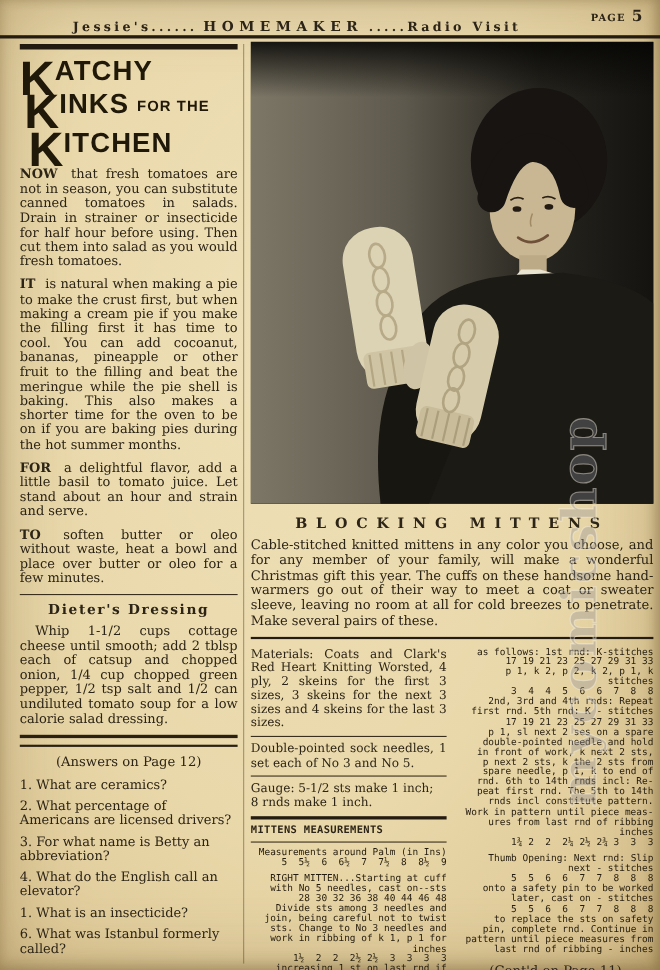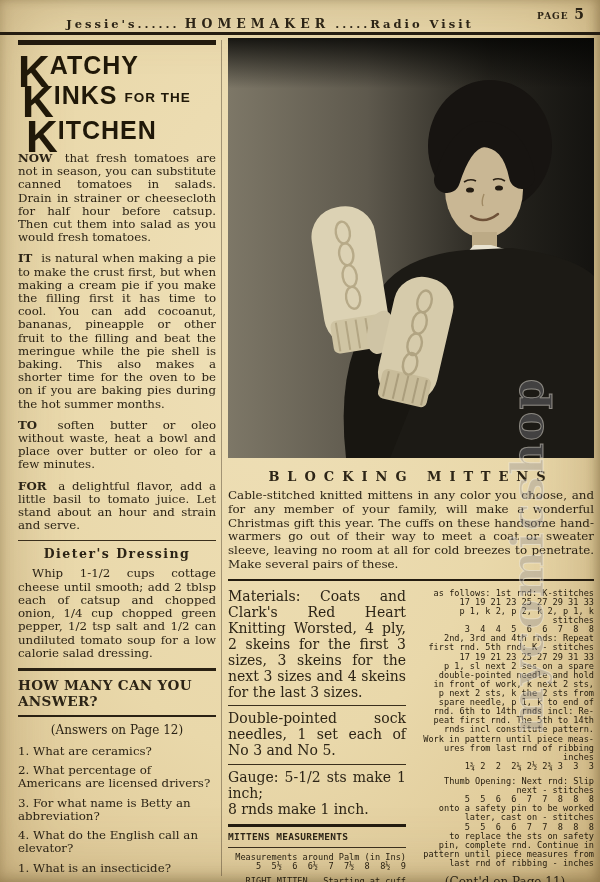--- a/index.html
+++ b/index.html
@@ -39,21 +39,21 @@
   .q{font-size:11.8px;line-height:1.1;margin:0 0 6.5px;text-align:left;}
   
   .rightcol{position:absolute;left:228px;top:38px;width:366px;}
   .photo{width:366px;height:420px;background:#17150f;display:block;}
   .mit-title{text-align:center;font-size:13px;font-weight:700;letter-spacing:8px;margin:11px 0 5px;}
   .intro{font-size:11.9px;line-height:1.16;text-align:justify;margin:0;}
   .rule-wide{height:2px;background:#241c10;margin:7px 0 8px;}
   .cols{display:flex;gap:10px;}
   .colA{width:178px;}
   .colB{width:178px;}
-  .serif-sm{font-size:14px;line-height:1.14;text-align:justify;margin:0;}
+  .serif-sm{font-size:11px;line-height:1.14;text-align:justify;margin:0;}
   .mono{font-family:"DejaVu Sans Mono", monospace;font-size:8.6px;line-height:1.06;white-space:pre-wrap;color:#241c0e;margin:0;text-align:right;}
   .blk-title{font-family:"DejaVu Sans Mono", monospace;font-size:9.5px;font-weight:700;letter-spacing:.3px;margin:2px 0;}
   .mr{height:1px;background:#3a2f1d;margin:5px 0;}
   .mr2{height:2.5px;background:#241c10;margin:6px 0 4px;}
   .contd{text-align:center;font-size:12px;margin:7px 0 0;}
   .gap6{height:6px;}
   
   .watermark{
     position:absolute;right:-253px;bottom:148px;width:300px;
     transform:rotate(-90deg);transform-origin:0 100%;
@@ -81,31 +81,30 @@
 
   <div class="leftcol">
     <div class="r-thick"></div>
 
     <div class="ktitle">
       <div class="kline"><span class="kinit">K</span><span class="krest">ATCHY</span></div>
       <div class="kline l2"><span class="kinit">K</span><span class="krest">INKS</span><span class="ksmall">FOR THE</span></div>
       <div class="kline l3"><span class="kinit">K</span><span class="krest">ITCHEN</span></div>
     </div>
 
-    <p class="body-p"><span class="lead">NOW</span><span> that fresh tomatoes are not in season, you can substitute canned tomatoes in salads.  Drain in strainer or cheesecloth for half hour before catsup.  Then cut them into salad as you would fresh tomatoes.</span></p>
+    <p class="body-p"><span class="lead">NOW</span><span> that fresh tomatoes are not in season, you can substitute canned tomatoes in salads.  Drain in strainer or insecticide for half hour before using.  Then cut them into salad as you would fresh tomatoes.</span></p>
     <p class="body-p"><span class="lead">IT</span><span> is natural when making a pie to make the crust first, but when making a cream pie if you make the filling first it has time to cool.  You can add cocoanut, bananas, pineapple or other fruit to the filling and beat the meringue while the pie shell is baking.  This also makes a shorter time for the oven to be on if you are baking pies during the hot summer months.</span></p>
+    <p class="body-p"><span class="lead">FOR</span><span> a delightful flavor, add a little basil to tomato juice.  Let stand about an hour and strain and serve.</span></p>
     <p class="body-p"><span class="lead">TO</span><span> soften butter or oleo without waste, heat a bowl and place over butter or oleo for a few minutes.</span></p>
-    <p class="body-p"><span class="lead">FOR</span><span> a delightful flavor, add a little basil to tomato juice.  Let stand about an hour and strain and serve.</span></p>
 
     <div class="r-thin"></div>
     <div class="dress-title">Dieter's Dressing</div>
     <p class="dress-body">Whip 1-1/2 cups cottage cheese until smooth;  add 2 tblsp each of catsup and chopped onion, 1/4 cup chopped green pepper, 1/2 tsp salt and 1/2 can undiluted tomato soup for a low calorie salad dressing.</p>
 
     <div class="r-med" style="height:3px;margin-top:8px;"></div>
-    <div class="quiz-title">HOW MANY CAN YOU ANSWER?</div>
     <div class="r-med"></div>
     <div class="quiz-sub">(Answers on Page 12)</div>
 
     <p class="q">1.  What are ceramics?</p>
     <p class="q">2.  What percentage of Americans are licensed drivers?</p>
     <p class="q">3.  For what name is Betty an abbreviation?</p>
     <p class="q">4.  What do the English call an elevator?</p>
     <p class="q">1.  What is an insecticide?</p>
     <p class="q">6.  What was Istanbul formerly called?</p>
 

